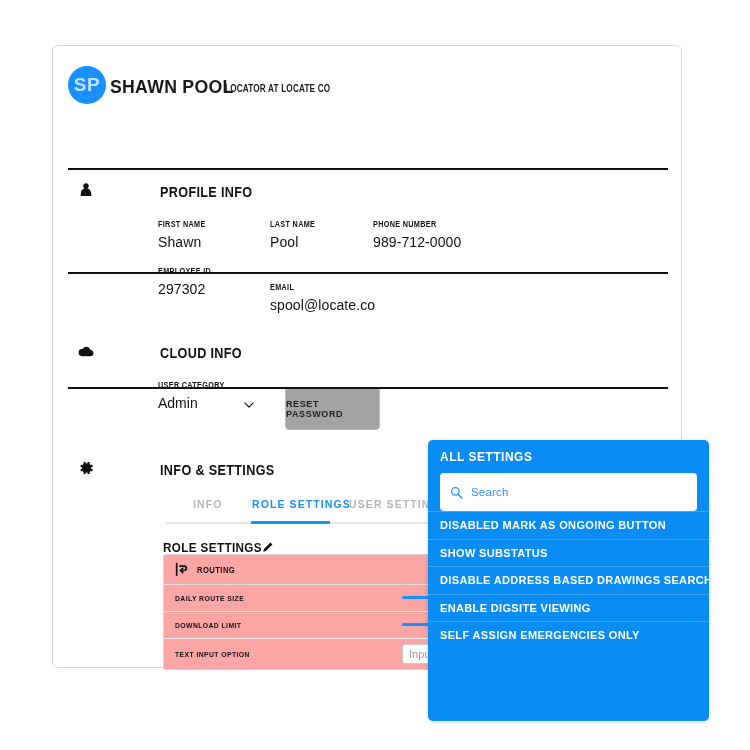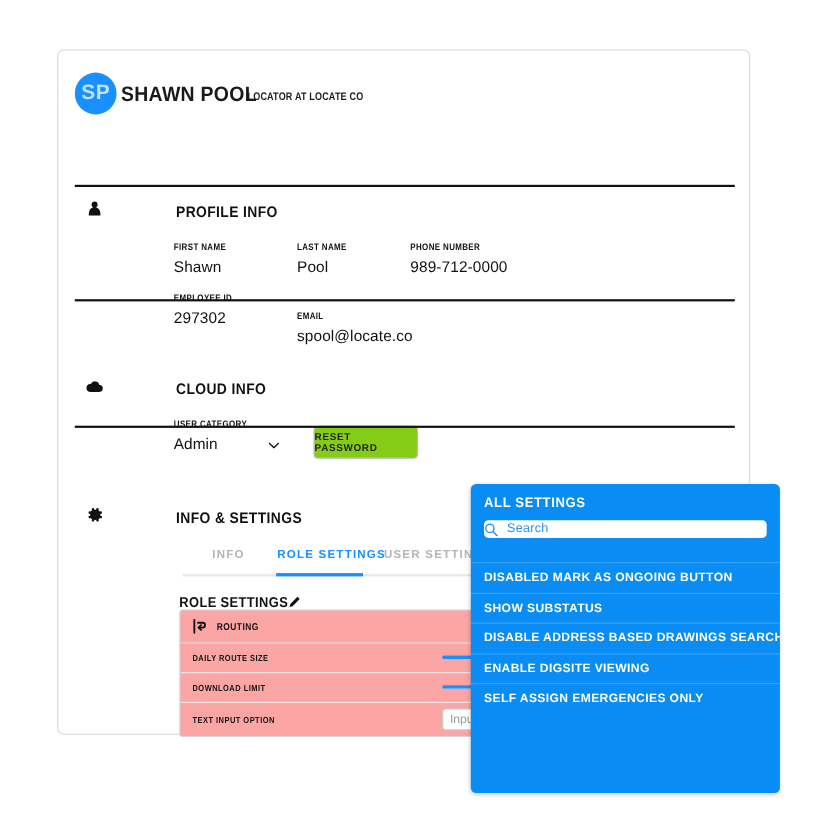--- a/index.html
+++ b/index.html
@@ -139,24 +139,24 @@
     height: 6px;
     color: #111;
   }
   .chev svg { display:block; width:100%; height:100%; }
 
   .reset-btn {
     position: absolute;
     left: 232px;
     top: 341px;
     width: 95px;
-    height: 30px;
+    height: 43px;
     border: 1px solid #bcbcbc;
     border-radius: 4px;
-    background: #84cc16;
+    background: #a3a3a3;
     font-size: 9px;
     font-weight: bold;
     letter-spacing: 0.6px;
     color: #222222;
     display: flex;
     align-items: center;
     justify-content: center;
     cursor: pointer;
     box-sizing: border-box;
   }
@@ -344,25 +344,26 @@
     letter-spacing: 0.6px;
     color: #ffffff;
     transform: scaleX(0.95);
     transform-origin: left center;
   }
   .search-box {
     position: absolute;
     left: 12px;
     top: 33px;
     width: 257px;
-    height: 16px;
+    height: 38px;
     background: #ffffff;
     border-radius: 4px;
     display: flex;
     align-items: center;
+    padding-left: 10px;
     box-sizing: border-box;
   }
   .search-icon { width: 13px; height: 13px; margin-right: 8px; }
   .search-icon svg { display:block; width:100%; height:100%; }
   .search-placeholder {
     font-size: 11.5px;
     color: #2a93f5;
     letter-spacing: 0.2px;
   }
   .panel-list {

